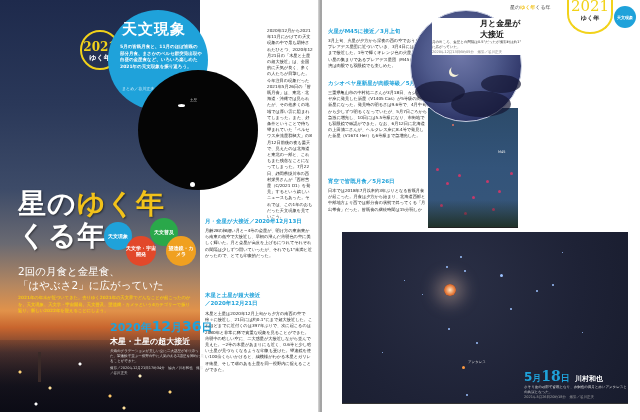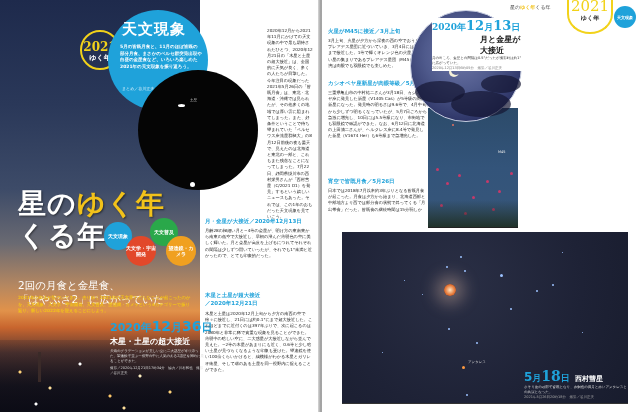--- a/index.html
+++ b/index.html
@@ -41,21 +41,21 @@
 
   .subtitle-row { position: absolute; left: 18px; top: 170px; width: 170px; border-bottom: 1px solid #9ea6b8; padding-bottom: 2px; color: #fff; font-size: 8px; font-weight: bold; white-space: nowrap; }
   .subtitle-row .hl { color: #f2d21a; font-family: "DejaVu Serif", serif; font-size: 11px; }
   .subtitle-row .cross { color: #fff; font-size: 13px; margin: 0 2px; }
 
   .main-title { position: absolute; left: 18px; top: 188px; color: #fff; font-size: 28px; font-weight: bold; line-height: 32px; letter-spacing: 1px; text-shadow: 1px 1px 2px rgba(0,0,0,0.5); }
   .main-title .yellow { color: #f2c21a; }
 
   .cat-bubble { position: absolute; border-radius: 50%; color: #fff; font-size: 5px; font-weight: bold; text-align: center; display: flex; align-items: center; justify-content: center; line-height: 6px; }
 
-  .lead { position: absolute; left: 18px; top: 278px; color: #fff; font-size: 10.5px; line-height: 14px; }
+  .lead { position: absolute; left: 18px; top: 264px; color: #fff; font-size: 10.5px; line-height: 14px; }
   .intro { position: absolute; left: 18px; top: 295px; width: 175px; color: #f2c21a; font-size: 4.3px; line-height: 6.5px; font-weight: bold; }
 
   .date-block-left { position: absolute; left: 110px; top: 318px; width: 95px; }
   .date-big { color: #1fa2da; font-family: "DejaVu Sans", sans-serif; font-weight: bold; font-size: 11px; white-space: nowrap; }
   .date-big .n { font-size: 14px; }
   .event-title-w { color: #fff; font-size: 8px; font-weight: bold; margin-top: 1px; }
   .caption-w { color: #ddd; font-size: 3.5px; line-height: 5px; margin-top: 2px; }
 
   .col-text { position: absolute; font-size: 4.2px; line-height: 6.2px; color: #222; }
   .col-heading { position: absolute; font-size: 5.5px; font-weight: bold; color: #1fa2da; }
@@ -227,32 +227,29 @@
       <div class="star" style="left:240px;top:100px;width:1px;height:1px;"></div>
       <div class="star" style="left:40px;top:120px;width:1px;height:1px;"></div>
       <div class="star" style="left:220px;top:20px;width:1px;height:1px;"></div>
       <div class="star" style="left:124px;top:162px;width:2px;height:2px;"></div>
       <div class="star" style="left:120px;top:134px;width:3px;height:3px;background:#ff9a40;"></div>
       <span class="planet-label" style="left:126px;top:128px;color:#ccc;">アンタレス</span>
 
       <div style="position:absolute;left:182px;top:136px;width:104px;">
         <div class="date-r" style="font-size:9px;">
           <span style="font-size:12px;">5</span><span>月</span><span style="font-size:14px;font-family:'DejaVu Serif',serif;">18</span><span>日</span>
-          <span class="title-r" style="color:#fff;font-size:7px;margin-left:2px;">西村彗星</span>
+          <span class="title-r" style="color:#fff;font-size:7px;margin-left:2px;">川村和也</span>
         </div>
         <div class="cap-r" style="color:#ddd;">さそり座の頭部で皆既となり、赤銅色の満月と赤いアンタレスとの共演となった。</div>
         <div class="cap-r" style="color:#aaa;">2021年5月26日20時18分　撮影／谷川正夫</div>
       </div>
     </div>
   </div>
 
   <div style="position:absolute;left:432px;top:18px;width:90px;background:#fff;">
-    <div class="date-r" style="font-size:9px;">
-      <span style="font-family:'DejaVu Serif',serif;">2020</span><span>年</span><span style="font-size:13px;font-family:'DejaVu Serif',serif;">12</span><span>月</span><span style="font-size:13px;font-family:'DejaVu Serif',serif;">13</span><span>日</span>
-    </div>
     <div class="title-r" style="font-size:8px;">月と金星が大接近</div>
     <div class="cap-r">月の出ころ、金星との間隔は0.5°だったが撮影時は約1°に広がっていた。</div>
     <div class="cap-r" style="color:#777;">2020年12月13日6時05分　撮影／谷川正夫</div>
   </div>
 
 
   <div class="page-bottom"></div>
 </div>
 
 </body></html>

